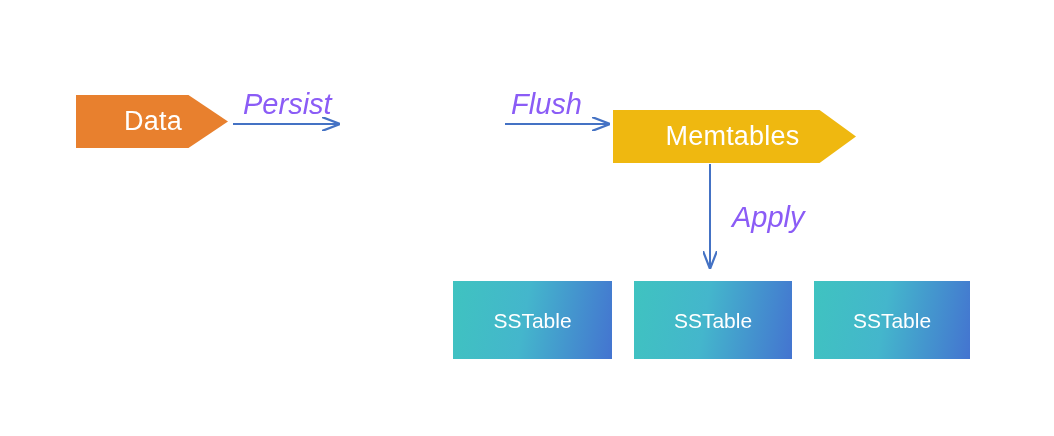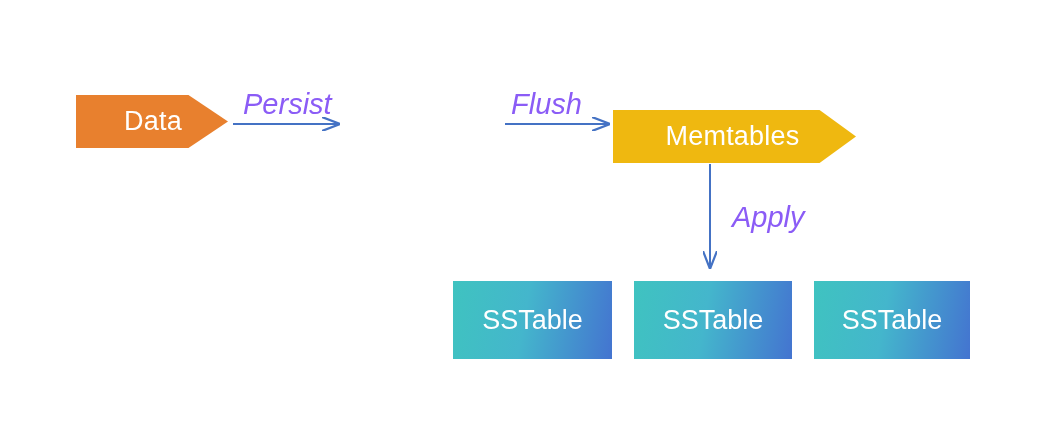--- a/index.html
+++ b/index.html
@@ -70,21 +70,21 @@
 
   
   .sstable {
     position: absolute;
     top: 281px;
     height: 78px;
     display: flex;
     align-items: center;
     justify-content: center;
     color: #ffffff;
-    font-size: 27px;
+    font-size: 21px;
     line-height: 1;
     white-space: nowrap;
     background: linear-gradient(100deg, #3fc3c0 0%, #44b6cc 45%, #4474d0 100%);
   }
   .sst-1 { left: 453px; width: 159px; }
   .sst-2 { left: 634px; width: 158px; }
   .sst-3 { left: 814px; width: 156px; }
 
   
   .edge-label {

